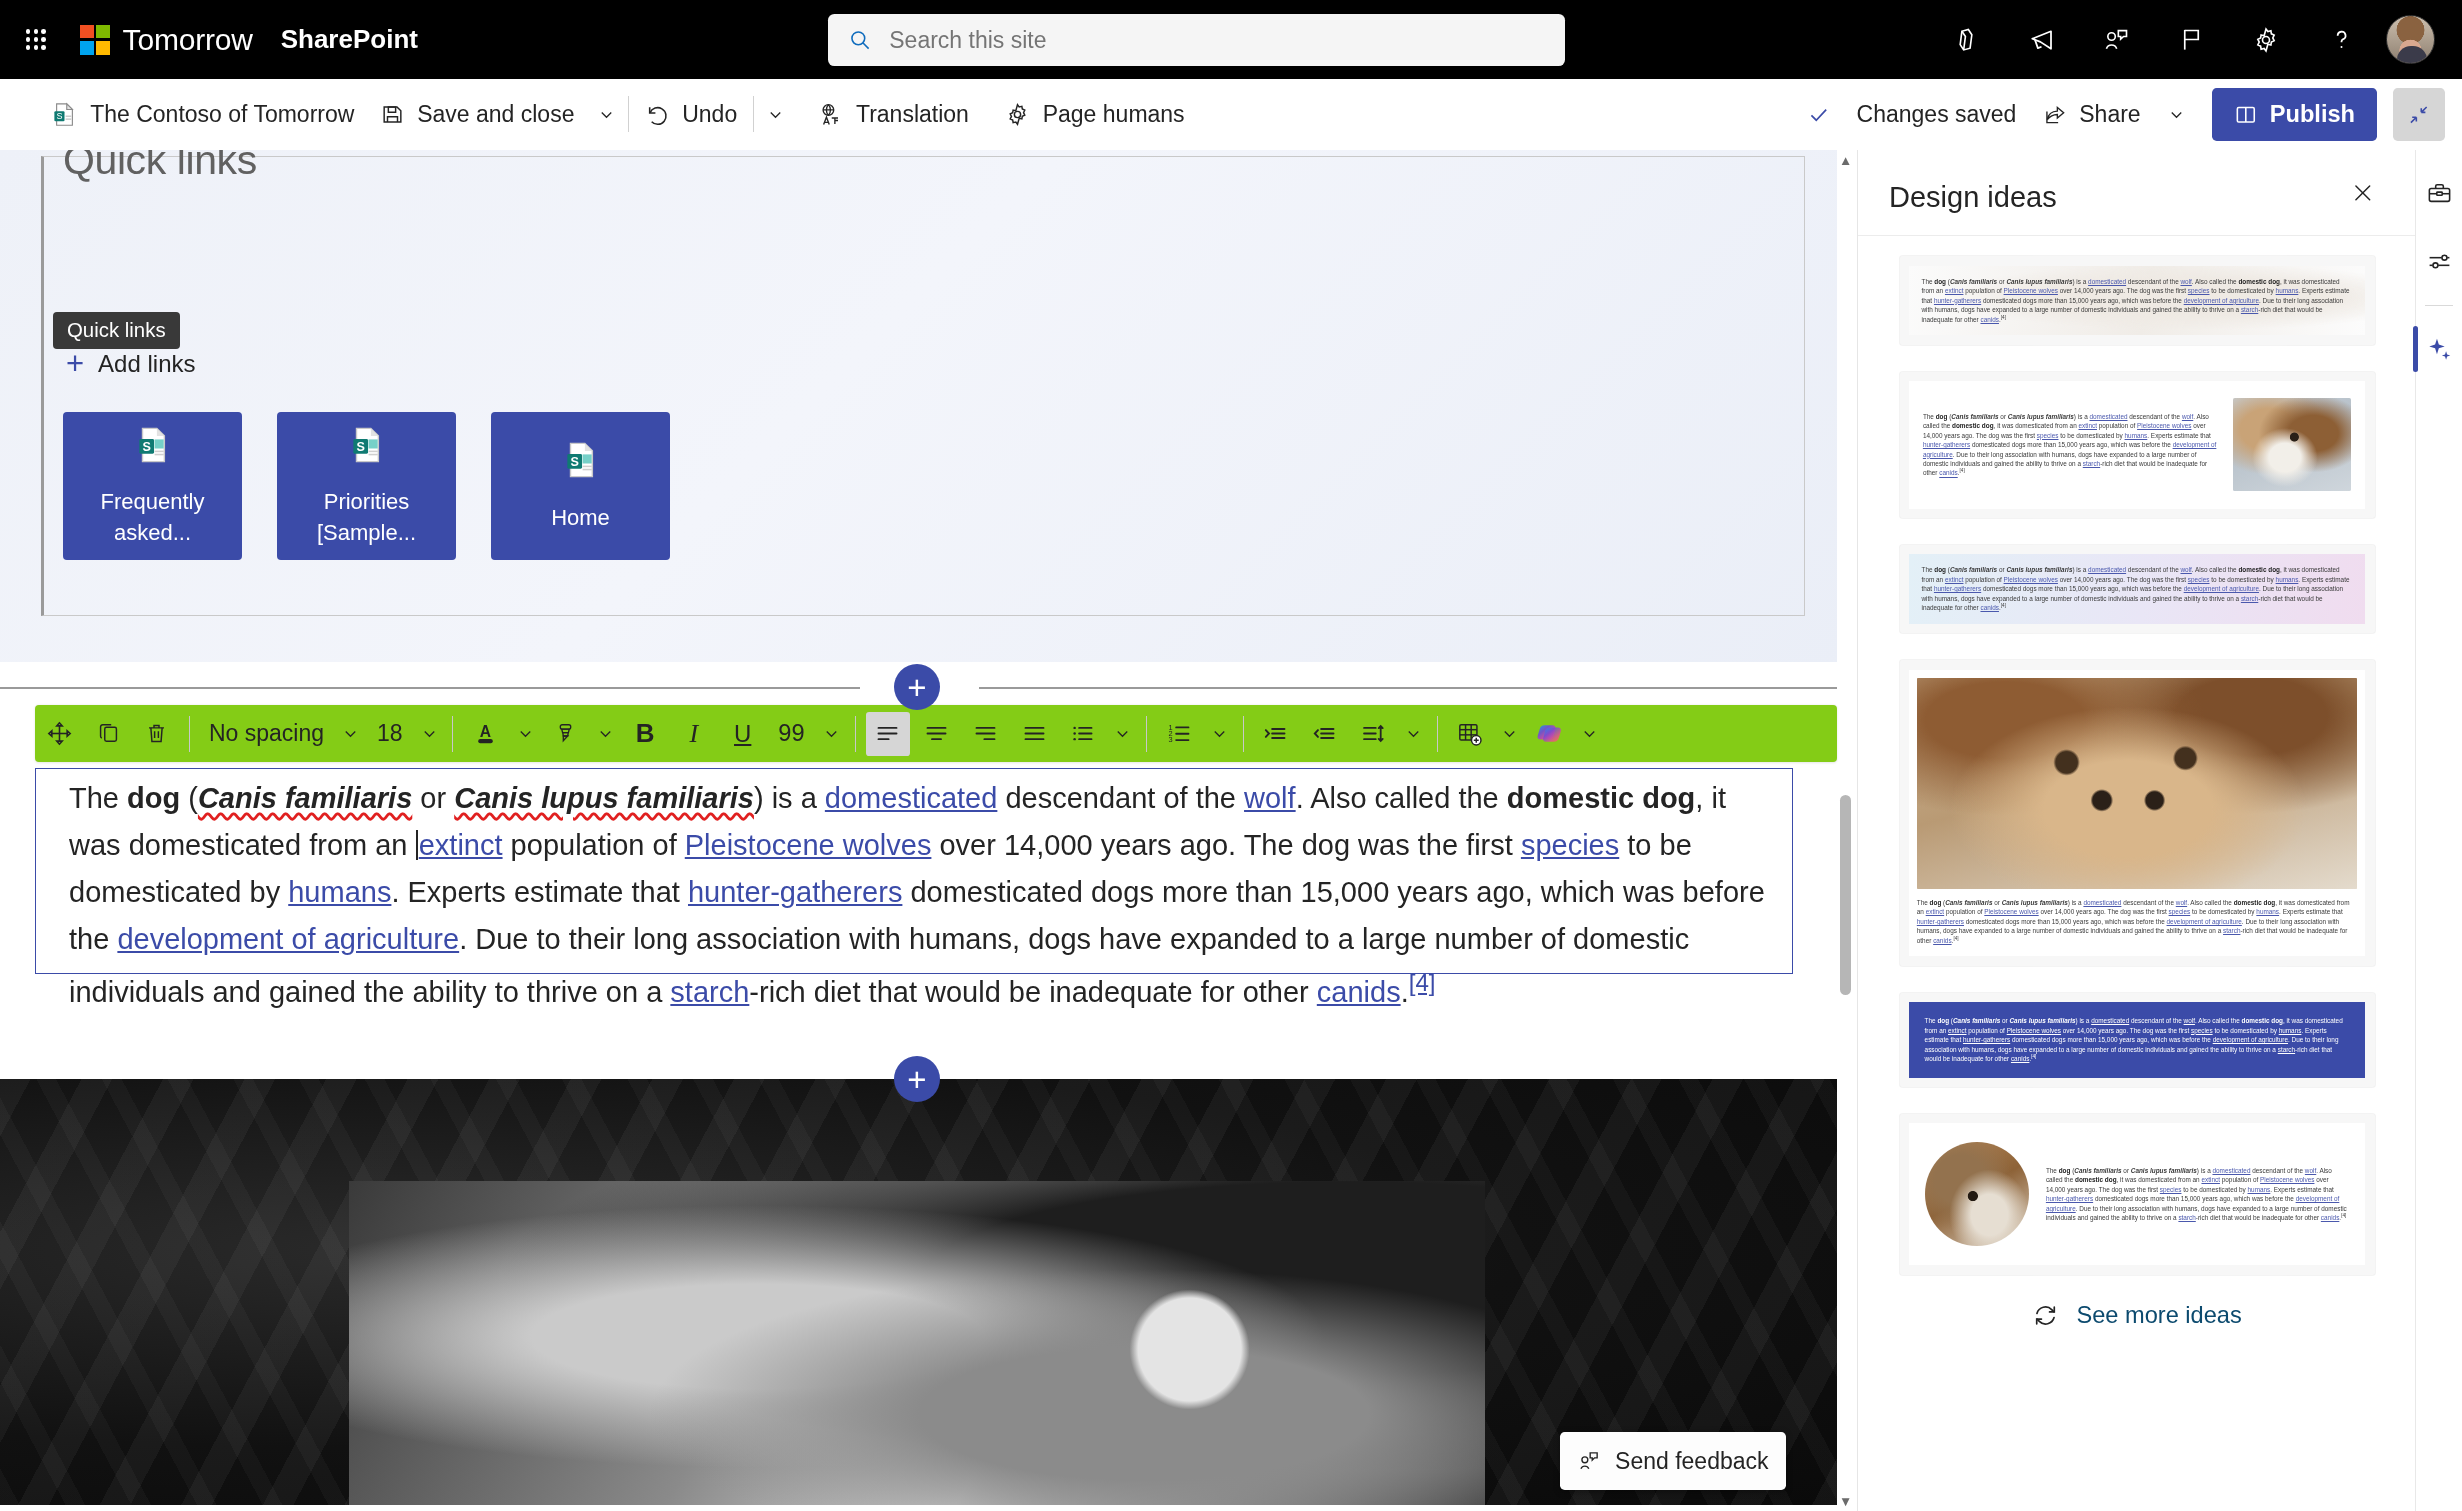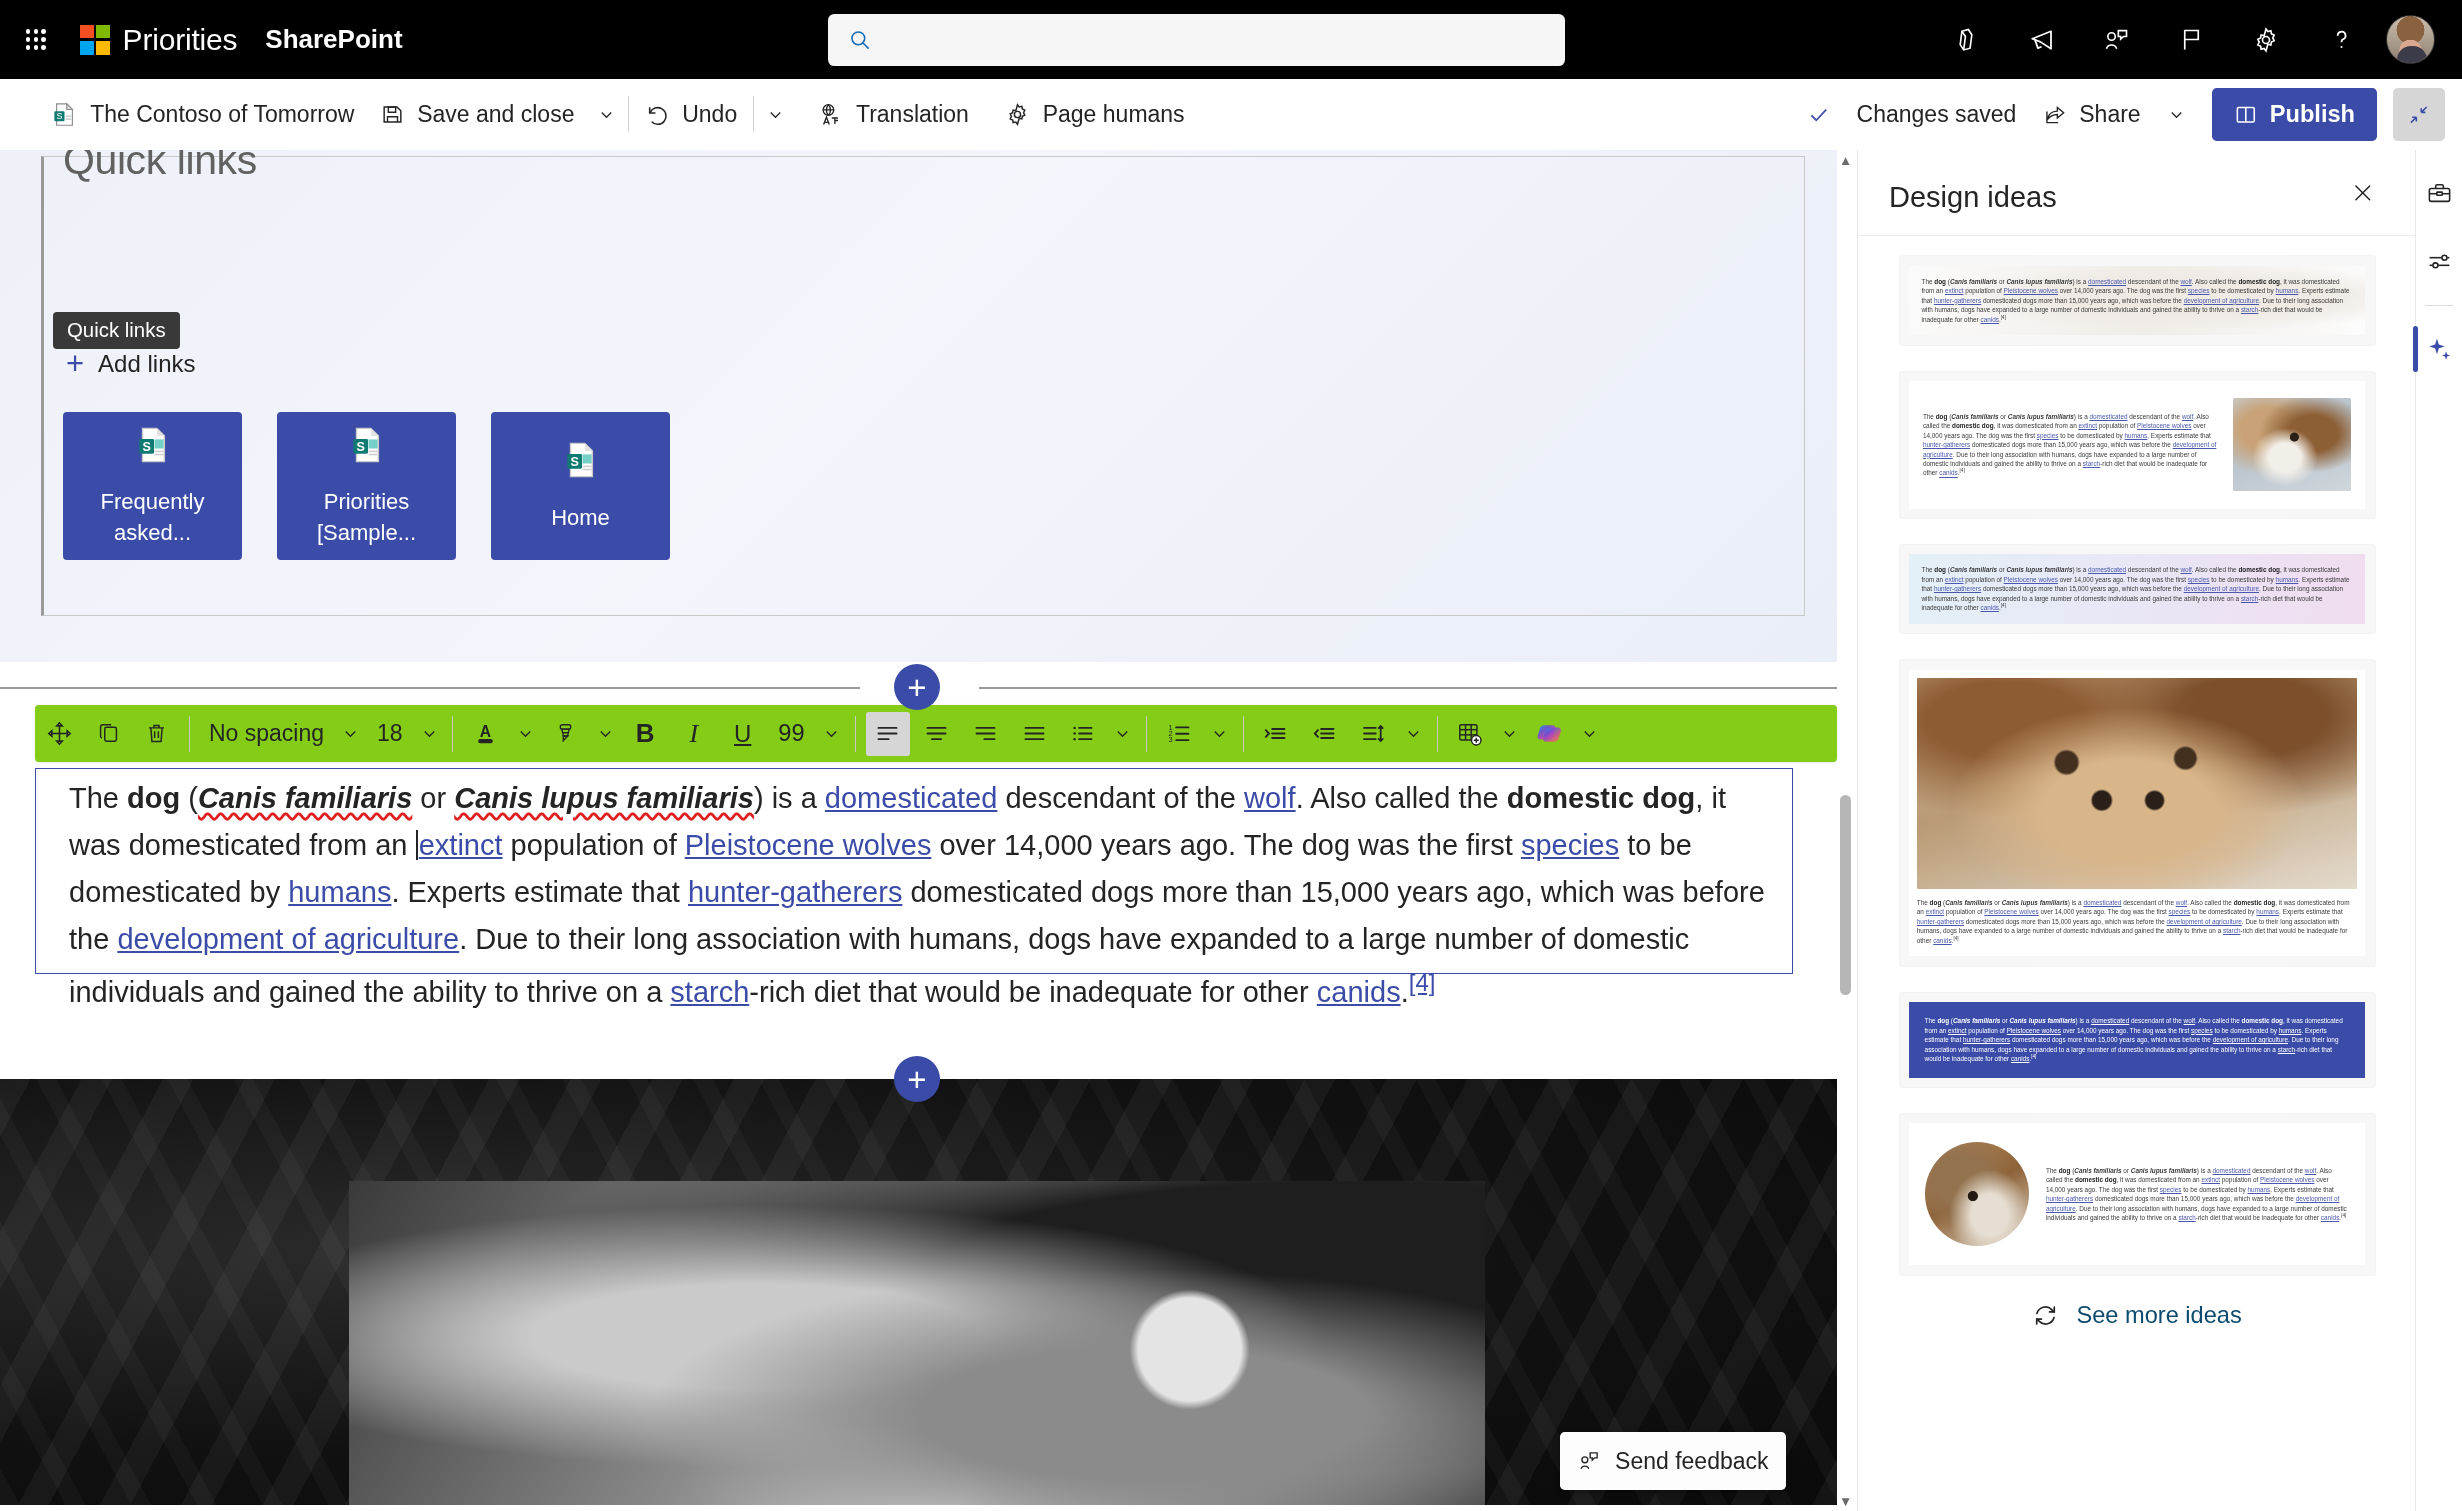--- a/index.html
+++ b/index.html
@@ -342,31 +342,32 @@
         <i></i>
     </div>
   </div>
   <div class="ms-logo">
     <div class="ms-squares">
         <i></i>
         <i></i>
         <i></i>
         <i></i>
       </div>
-    <span class="ms-word">Priorities</span>
+    <span class="ms-word">Tomorrow</span>
   </div>
   <span class="app-name">SharePoint</span>
 
   <div class="searchbox">
     <span class="mag">
       <svg width="23.6" height="23.6" viewBox="0 0 24 24" fill="none" stroke="#0f6cbd" stroke-width="1.6">
         <circle cx="10.5" cy="10.5" r="6.5"></circle>
           <line x1="15.3" y1="15.3" x2="21" y2="21"></line>
       </svg>
     </span>
+    <input type="text" value="" placeholder="Search this site" style="">
   </div>
 
   <div class="suite-right">
     <div class="suite-icon">
       <svg width="28" height="28" viewBox="0 0 24 24" fill="none" stroke="#fff" stroke-width="1.4">
         <path d="M8.5 4.5 L14 3 L17 7.5 L15.5 19 L10 20.5 L7 16 Z"></path>
         <path d="M8.5 4.5 L11.5 9 L10 20.5"></path>
       </svg>
     </div>
     <div class="suite-icon">

